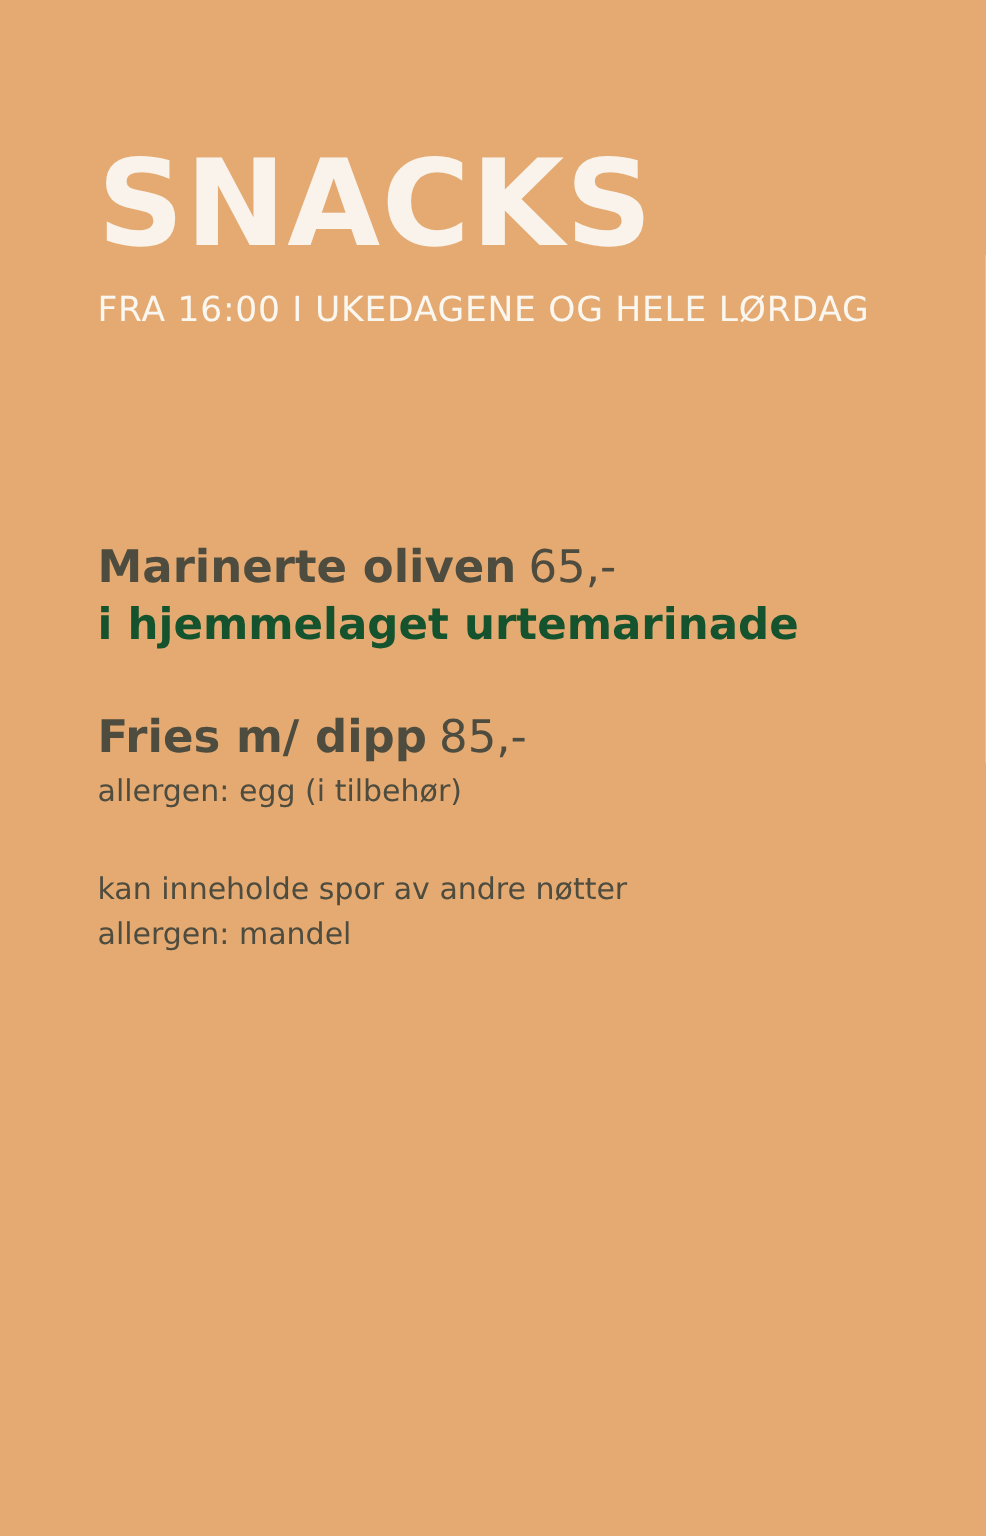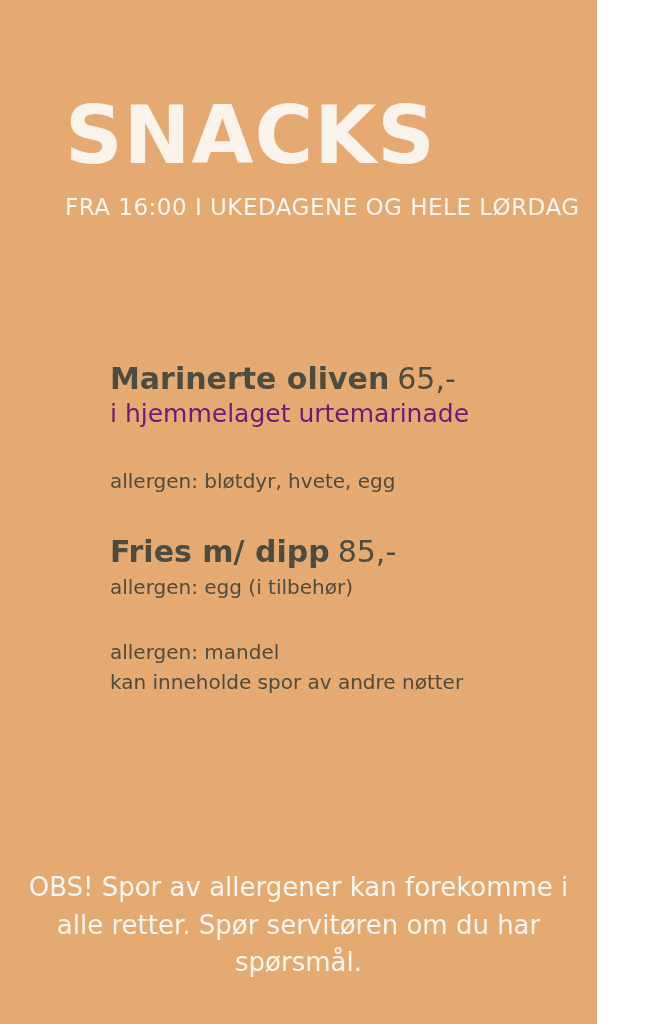--- a/index.html
+++ b/index.html
@@ -1,21 +1,21 @@
 <!DOCTYPE html>
 <html><head>
 <meta charset="utf-8">
 <style>
   html, body {
     margin: 0;
     padding: 0;
   }
   .page {
     position: relative;
-    width: 597px;
+    width: 657px;
     height: 1024px;
     background: #e4aa72;
     font-family: "DejaVu Sans", "Liberation Sans", sans-serif;
     overflow: hidden;
   }
   .header {
     position: absolute;
     left: 65px;
     top: 96px;
   }
@@ -32,41 +32,40 @@
     color: #faf7f0;
     font-size: 23px;
     font-weight: 400;
     letter-spacing: 0.5px;
   }
   .menu {
     position: absolute;
     left: 65px;
     top: 360px;
     right: 40px;
-    margin-left: 45px;
   }
   .menu-item {
     margin-bottom: 38px;
   }
   .item-line {
     color: #4e4c3f;
     font-size: 30px;
     line-height: 1.25;
   }
   .item-name {
     font-weight: 700;
   }
   .item-price {
     font-weight: 400;
     margin-left: 8px;
   }
   .item-desc {
-    color: #701a75;
-    font-size: 25px;
-    font-weight: 400;
+    color: #14532d;
+    font-size: 29px;
+    font-weight: 700;
     line-height: 1.3;
   }
   .item-allergen {
     color: #4e4c3f;
     font-size: 20px;
     font-weight: 400;
     line-height: 1.35;
     margin-top: 3px;
   }
   .footer {
@@ -98,34 +97,30 @@
   <div class="menu">
 
     <div class="menu-item">
       <div class="item-line">
         <span class="item-name">Marinerte oliven</span><span class="item-price">65,-</span>
       </div>
       <div class="item-desc">i hjemmelaget urtemarinade</div>
     </div>
 
     <div class="menu-item">
-      <div class="item-allergen">allergen: bløtdyr, hvete, egg</div>
     </div>
 
     <div class="menu-item">
       <div class="item-line">
         <span class="item-name">Fries m/ dipp</span><span class="item-price">85,-</span>
       </div>
       <div class="item-allergen">allergen: egg (i tilbehør)</div>
     </div>
 
     <div class="menu-item">
+      <div class="item-allergen">kan inneholde spor av andre nøtter</div>
       <div class="item-allergen">allergen: mandel</div>
-      <div class="item-allergen">kan inneholde spor av andre nøtter</div>
     </div>
 
   </div>
 
-  <div class="footer">
-    <p class="footer-note">OBS! Spor av allergener kan forekomme i alle retter. Spør servitøren om du har spørsmål.</p>
-  </div>
 
 </div>
 
 </body></html>

